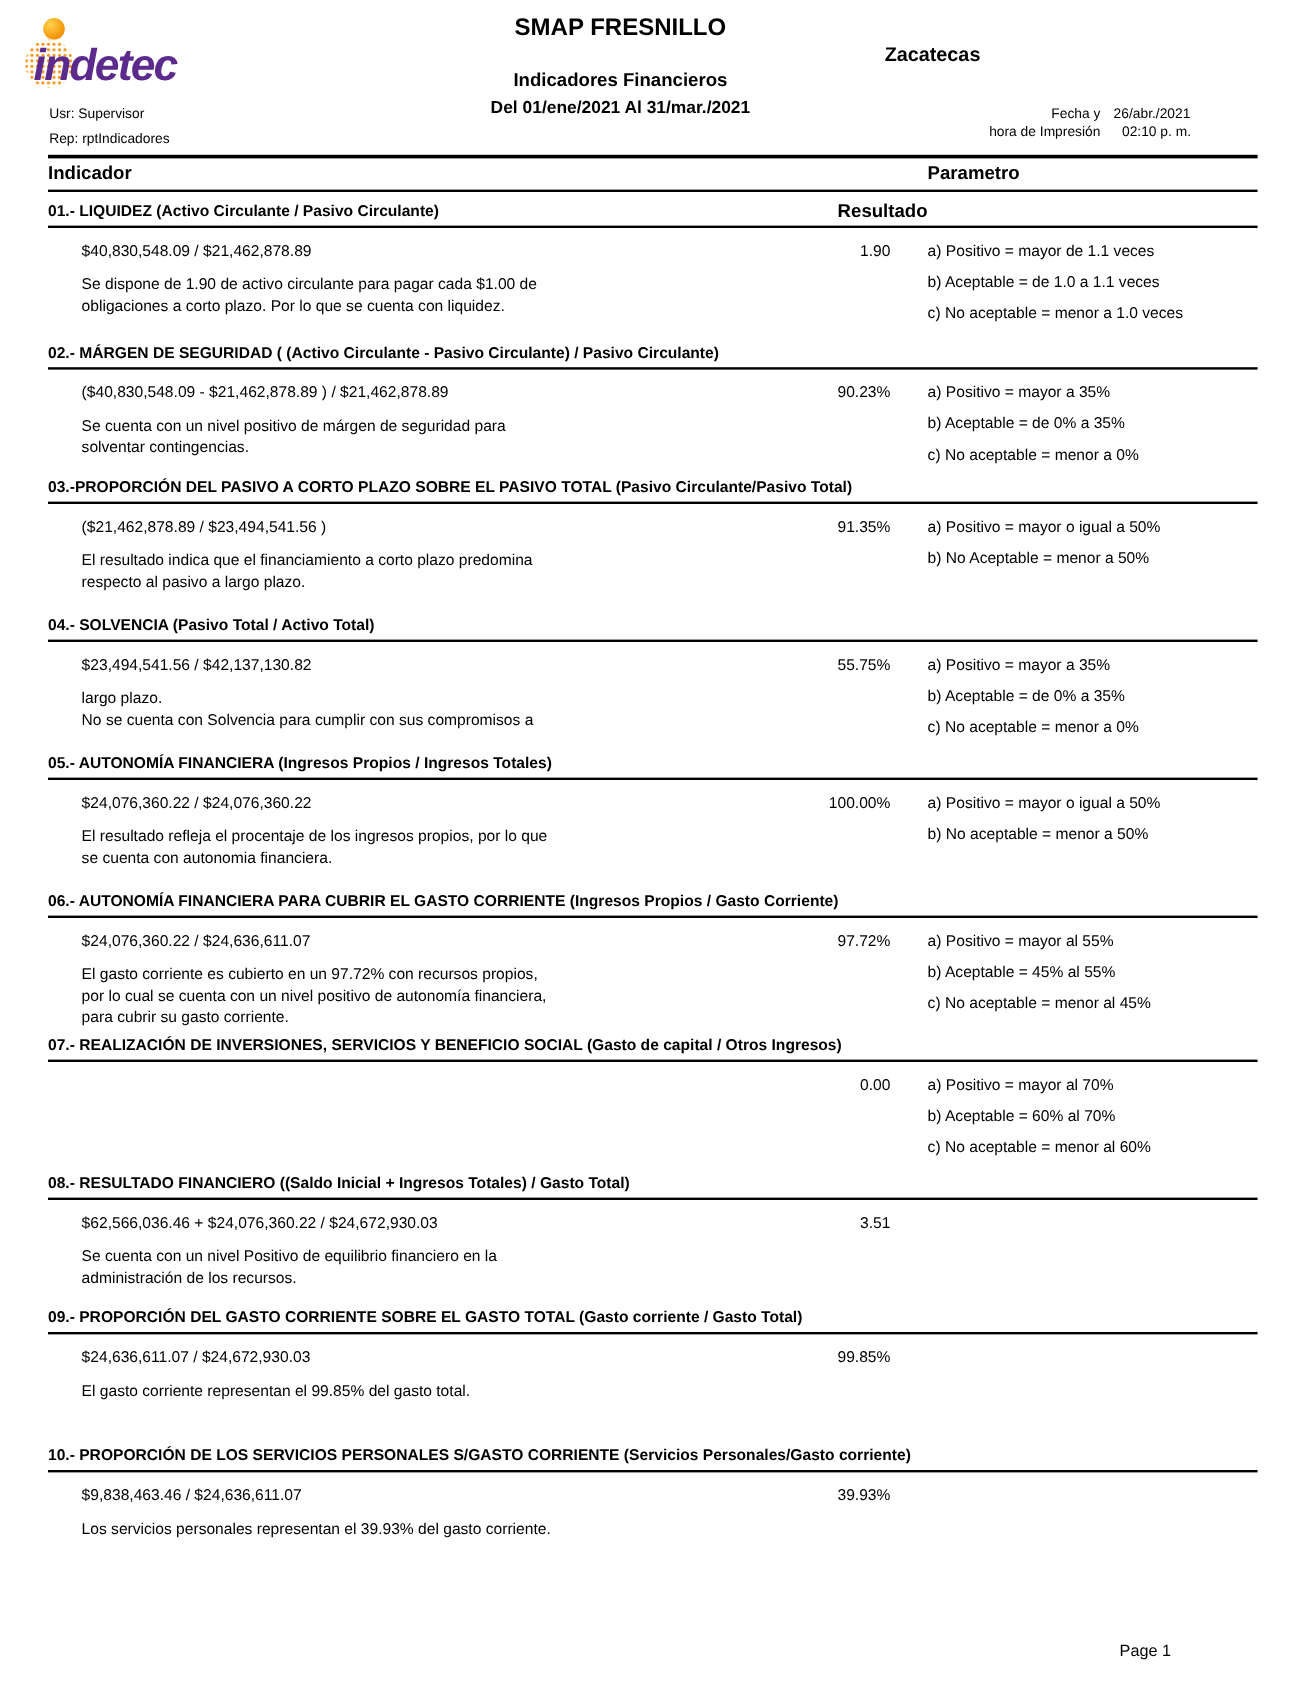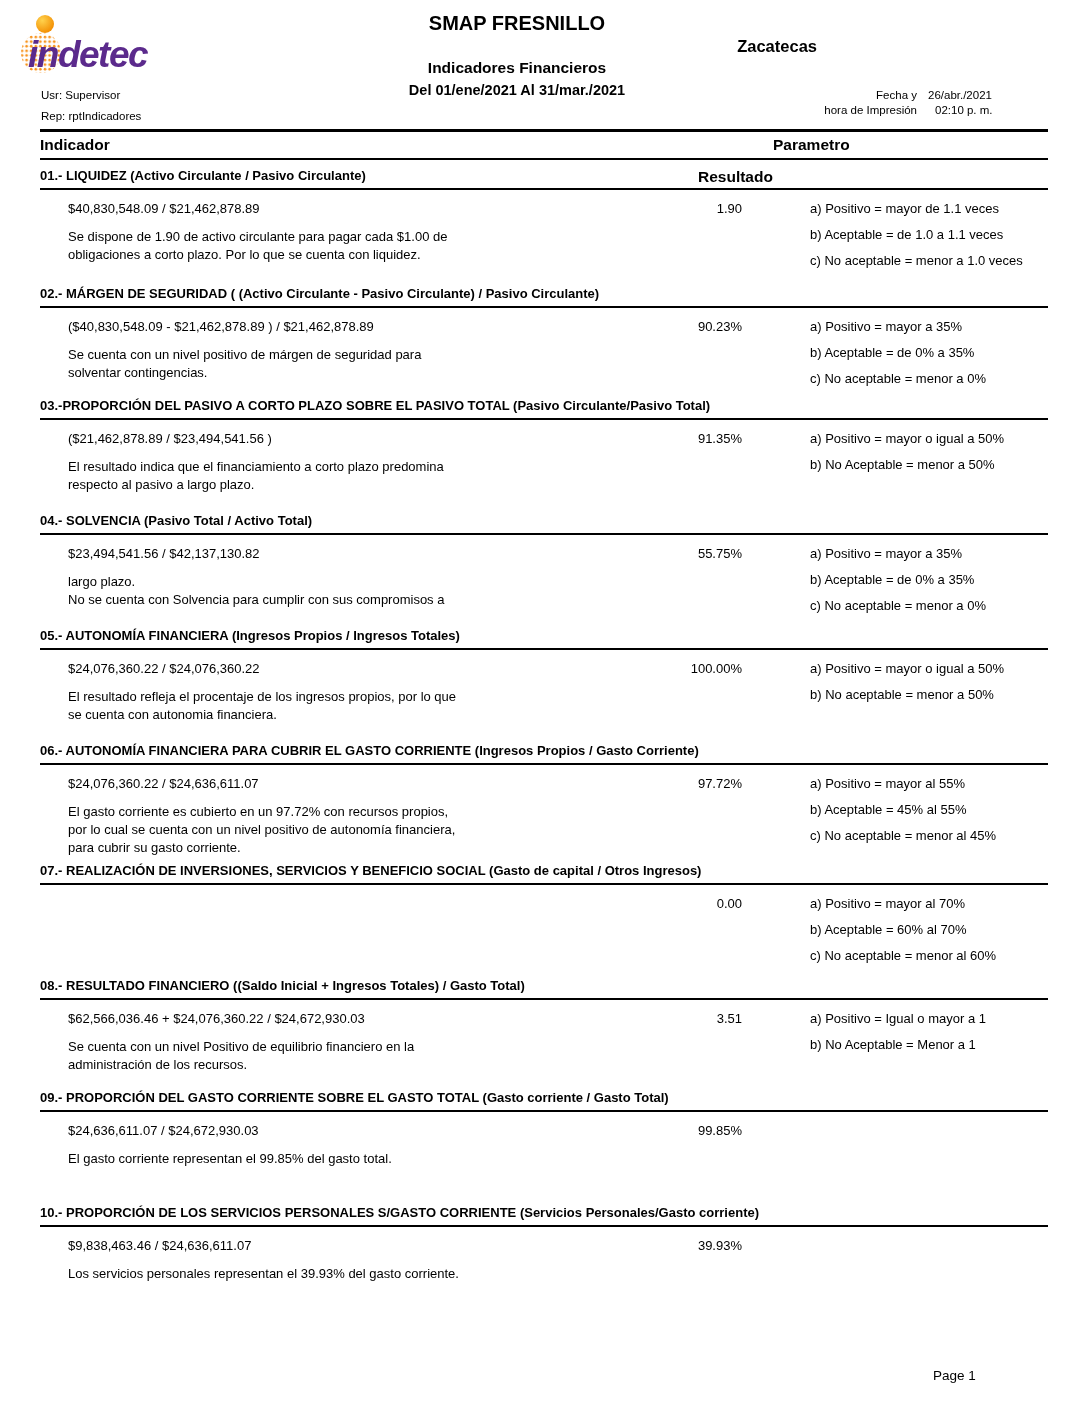--- a/index.html
+++ b/index.html
@@ -35,21 +35,21 @@
 
   
   .section { position:absolute; left:40px; width:1008px; }
   .sec-title { font-weight:bold; font-size:13px; line-height:16px; padding-bottom:4px;
                border-bottom:2px solid #000; white-space:nowrap; }
   .sec-body { position:relative; padding:11px 0 0 28px; }
   .formula { font-size:13px; line-height:15px; min-height:15px; width:580px; white-space:nowrap; }
   .desc { margin-top:12px; font-size:13px; line-height:18px; }
   .desc div { white-space:nowrap; }
   .result { position:absolute; right:306px; top:11px; font-size:13px; line-height:15px; }
-  .params { position:absolute; left:770px; top:11px; font-size:13px; }
+  .params { position:absolute; left:733px; top:11px; font-size:13px; }
   .param-line { line-height:15px; margin-bottom:11px; white-space:nowrap; }
 
   .page-num { position:absolute; left:933px; top:1368px; font-size:13.5px; }
 </style>
 </head>
 <body>
 
 <div class="page">
 
   <div class="logo">
@@ -216,24 +216,20 @@
 
   <div class="section" style="top: 978px;">
     <div class="sec-title">08.- RESULTADO FINANCIERO  ((Saldo Inicial + Ingresos Totales) / Gasto Total)</div>
     <div class="sec-body">
       <div class="formula">$62,566,036.46 + $24,076,360.22 / $24,672,930.03</div>
       <div class="desc">
           <div>Se cuenta con un nivel Positivo de equilibrio financiero en la</div>
           <div>administración de los recursos.</div>
         </div>
       <div class="result">3.51</div>
-      <div class="params">
-          <div class="param-line">a) Positivo = Igual o mayor a 1</div>
-          <div class="param-line">b) No Aceptable = Menor a 1</div>
-        </div>
     </div>
   </div>
 
   <div class="section" style="top: 1090px;">
     <div class="sec-title">09.- PROPORCIÓN DEL GASTO CORRIENTE SOBRE EL GASTO TOTAL (Gasto corriente / Gasto Total)</div>
     <div class="sec-body">
       <div class="formula">$24,636,611.07 / $24,672,930.03</div>
       <div class="desc">
           <div>El gasto corriente representan el 99.85% del gasto total.</div>
         </div>

